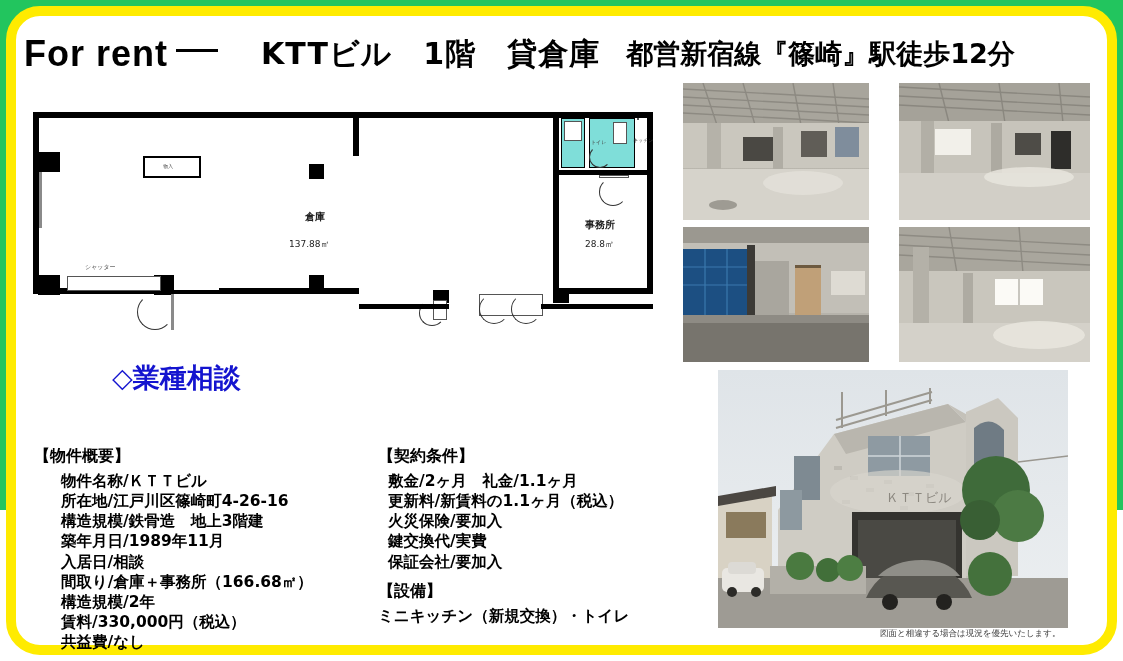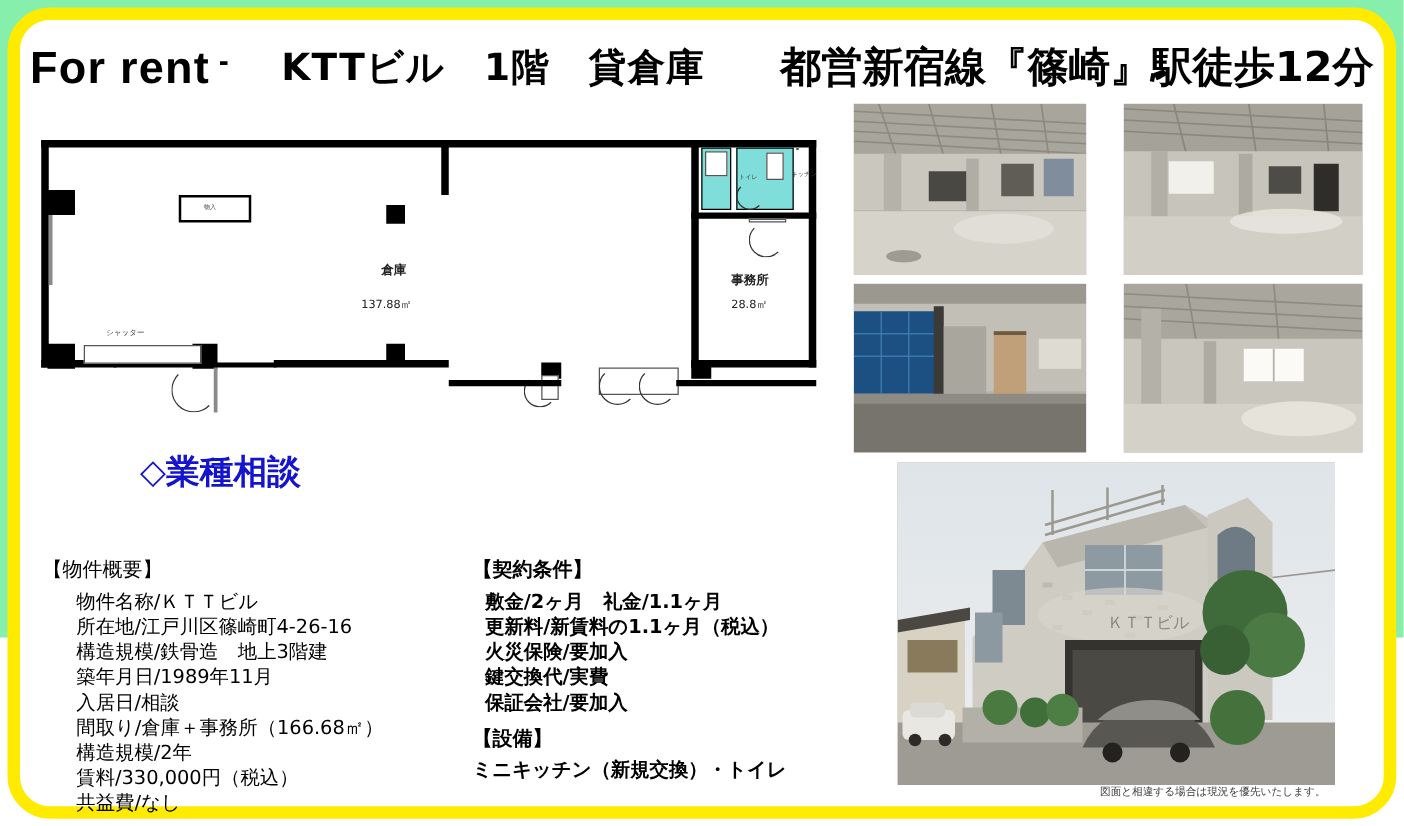--- a/index.html
+++ b/index.html
@@ -6,21 +6,21 @@
   html, body {
     margin: 0; padding: 0;
     width: 1123px; height: 661px;
     background: #ffffff;
     font-family: "Liberation Sans", "DejaVu Sans", sans-serif;
     overflow: hidden;
   }
   #page {
     position: relative;
     width: 1123px; height: 510px;
-    background: #86efac;
+    background: #22c55e;
   }
   
   #frame {
     position: absolute;
     left: 6px; top: 6px;
     width: 1111px; height: 649px;
     border: 10px solid #ffeb00;
     border-radius: 34px;
     background: #ffffff;
   }
@@ -49,25 +49,25 @@
   }
   .ttl-jp {
     font-size: 30px;
     font-weight: bold;
     color: #000;
     font-family: "DejaVu Sans", sans-serif;
     letter-spacing: 1px;
     margin-left: 37px;
   }
   .ttl-station {
-    font-size: 33px;
+    font-size: 27px;
     font-weight: bold;
     color: #000;
     font-family: "DejaVu Sans", sans-serif;
-    margin-left: 60px;
+    margin-left: 26px;
     letter-spacing: 0px;
   }
 
   
   #floorplan {
     position: absolute;
     left: 33px; top: 112px;
     width: 620px; height: 222px;
   }
   .fp-wall { position: absolute; background: #000; }
@@ -107,21 +107,21 @@
   .b-main { font-size: 27px; letter-spacing: 0px; }
   .b-spacer { display:inline-block; width: 46px; }
 
   
   #info-left {
     position: absolute;
     left: 34px; top: 446px;
     width: 340px;
     font-family: "DejaVu Sans", sans-serif;
     color: #000;
-    font-weight: normal;
+    font-weight: bold;
   }
   #info-mid {
     position: absolute;
     left: 378px; top: 446px;
     width: 330px;
     font-family: "DejaVu Sans", sans-serif;
     color: #000;
     font-weight: bold;
   }
   .sec-head { font-size: 16px; margin-bottom: 4px; letter-spacing: 0px; }

